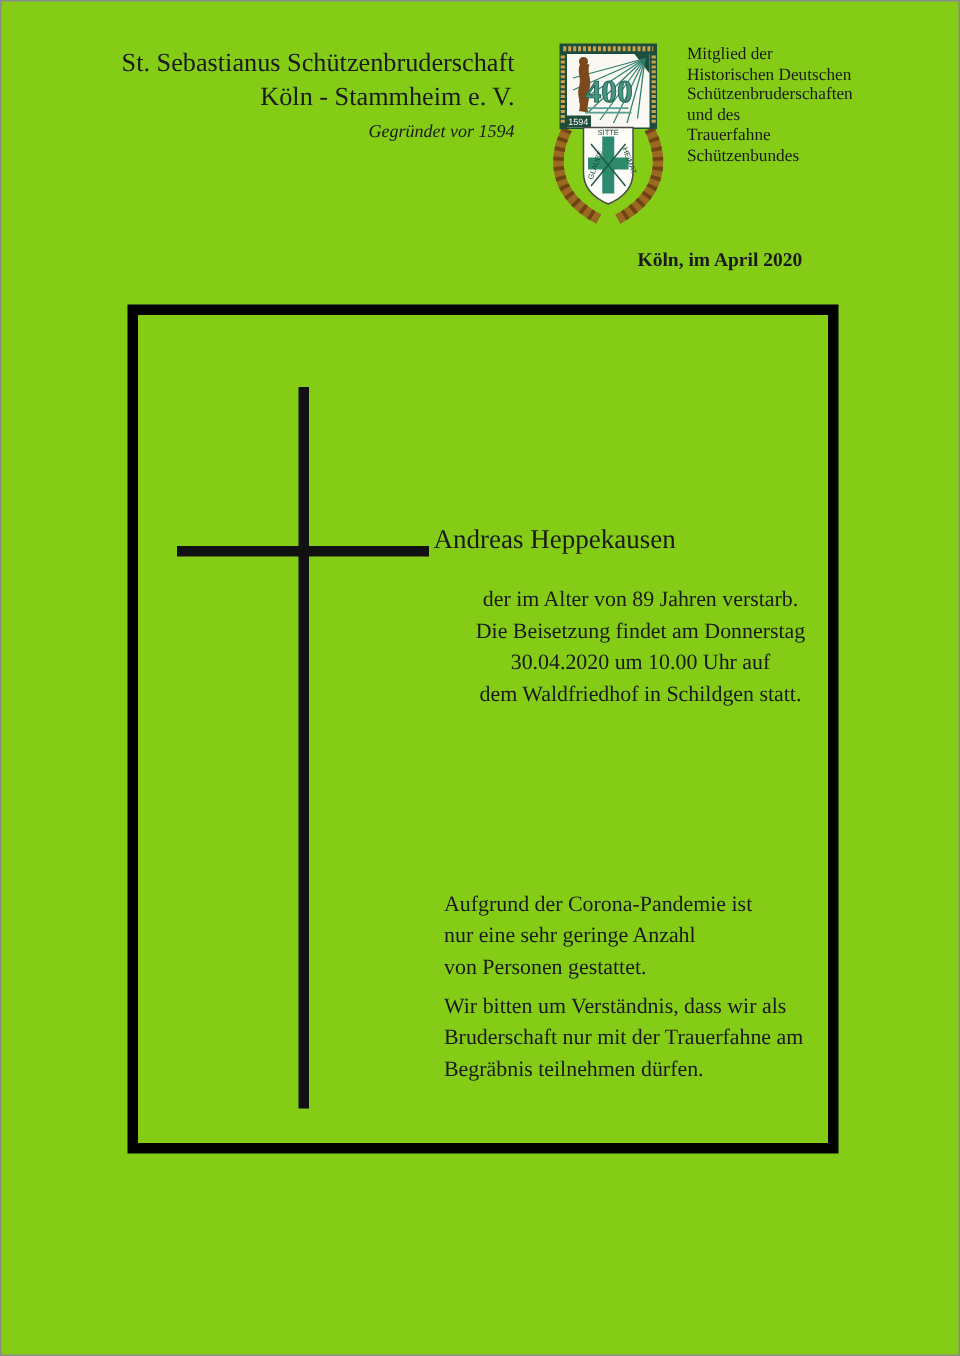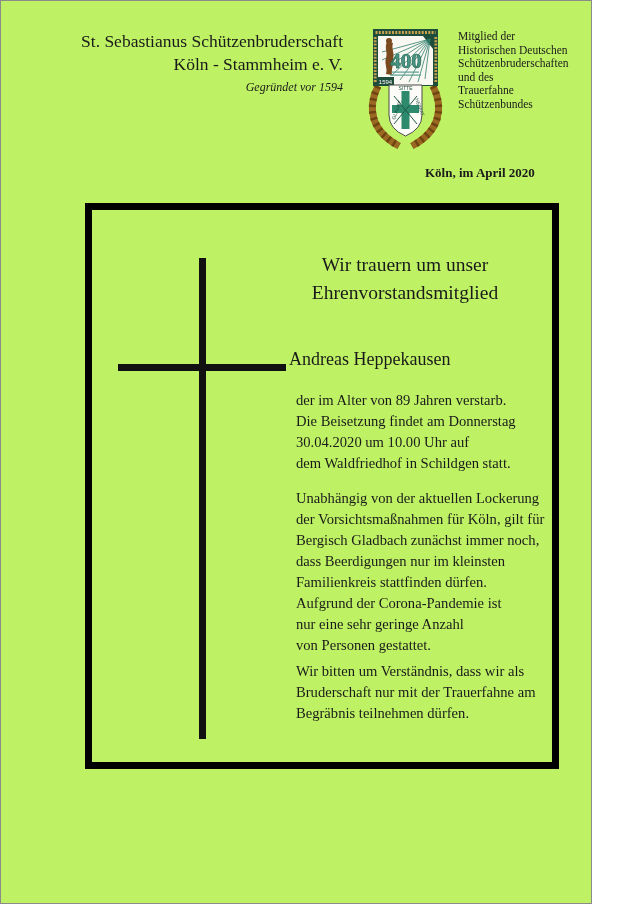--- a/index.html
+++ b/index.html
@@ -1,22 +1,22 @@
 <!DOCTYPE html>
 <html><head>
 <meta charset="utf-8">
 <style>
   html, body { margin: 0; padding: 0; background: #ffffff; }
   .page {
     position: relative;
-    width: 592px;
+    width: 640px;
     height: 904px;
     box-sizing: border-box;
     border: 1px solid #8b8b8b;
-    background: #bef264;
+    background: #84cc16;
     font-family: "Liberation Serif", "DejaVu Serif", serif;
     color: #1a1a1a;
     overflow: hidden;
   }
   .abs { position: absolute; }
   .org-block {
     left: 40px; top: 29px; width: 302px;
     text-align: right;
   }
   .org-line { font-size: 17.5px; line-height: 23px; white-space: pre-line; }
@@ -48,21 +48,21 @@
   .deceased-name {
     left: 288px; top: 341px;
     font-size: 18px; line-height: 34px;
     white-space: nowrap;
   }
   .para {
     left: 295px; width: 262px;
     font-size: 14.6px; line-height: 21px;
     white-space: pre-line;
   }
-  .p1 { top: 389px; }
+  .p1 { top: 389px; text-align: center; }
   .p2 { top: 487px; }
   .p3 { top: 592px; }
   .p4 { top: 660px; }
 
   .emblem text { font-family: "Liberation Sans", "DejaVu Sans", sans-serif; }
   .emblem .num { font-family: "Liberation Serif", "DejaVu Serif", serif; }
 </style>
 </head>
 <body>
 
@@ -131,32 +131,25 @@
 und des
 Trauerfahne
 Schützenbundes</div>
 
   <div class="abs dateline">Köln, im April 2020</div>
 
   <div class="abs notice-box"></div>
   <div class="abs cross-v"></div>
   <div class="abs cross-h"></div>
 
-  <div class="abs intro">Wir trauern um unser
-Ehrenvorstandsmitglied</div>
   <div class="abs deceased-name">Andreas Heppekausen</div>
   <div class="abs para p1">der im Alter von 89 Jahren verstarb.
 Die Beisetzung findet am Donnerstag
 30.04.2020 um 10.00 Uhr auf
 dem Waldfriedhof in Schildgen statt.</div>
-  <div class="abs para p2">Unabhängig von der aktuellen Lockerung
-der Vorsichtsmaßnahmen für Köln, gilt für
-Bergisch Gladbach zunächst immer noch,
-dass Beerdigungen nur im kleinsten
-Familienkreis stattfinden dürfen.</div>
   <div class="abs para p3">Aufgrund der Corona-Pandemie ist
 nur eine sehr geringe Anzahl
 von Personen gestattet.</div>
   <div class="abs para p4">Wir bitten um Verständnis, dass wir als
 Bruderschaft nur mit der Trauerfahne am
 Begräbnis teilnehmen dürfen.</div>
 
 </div>
 
 </body></html>

